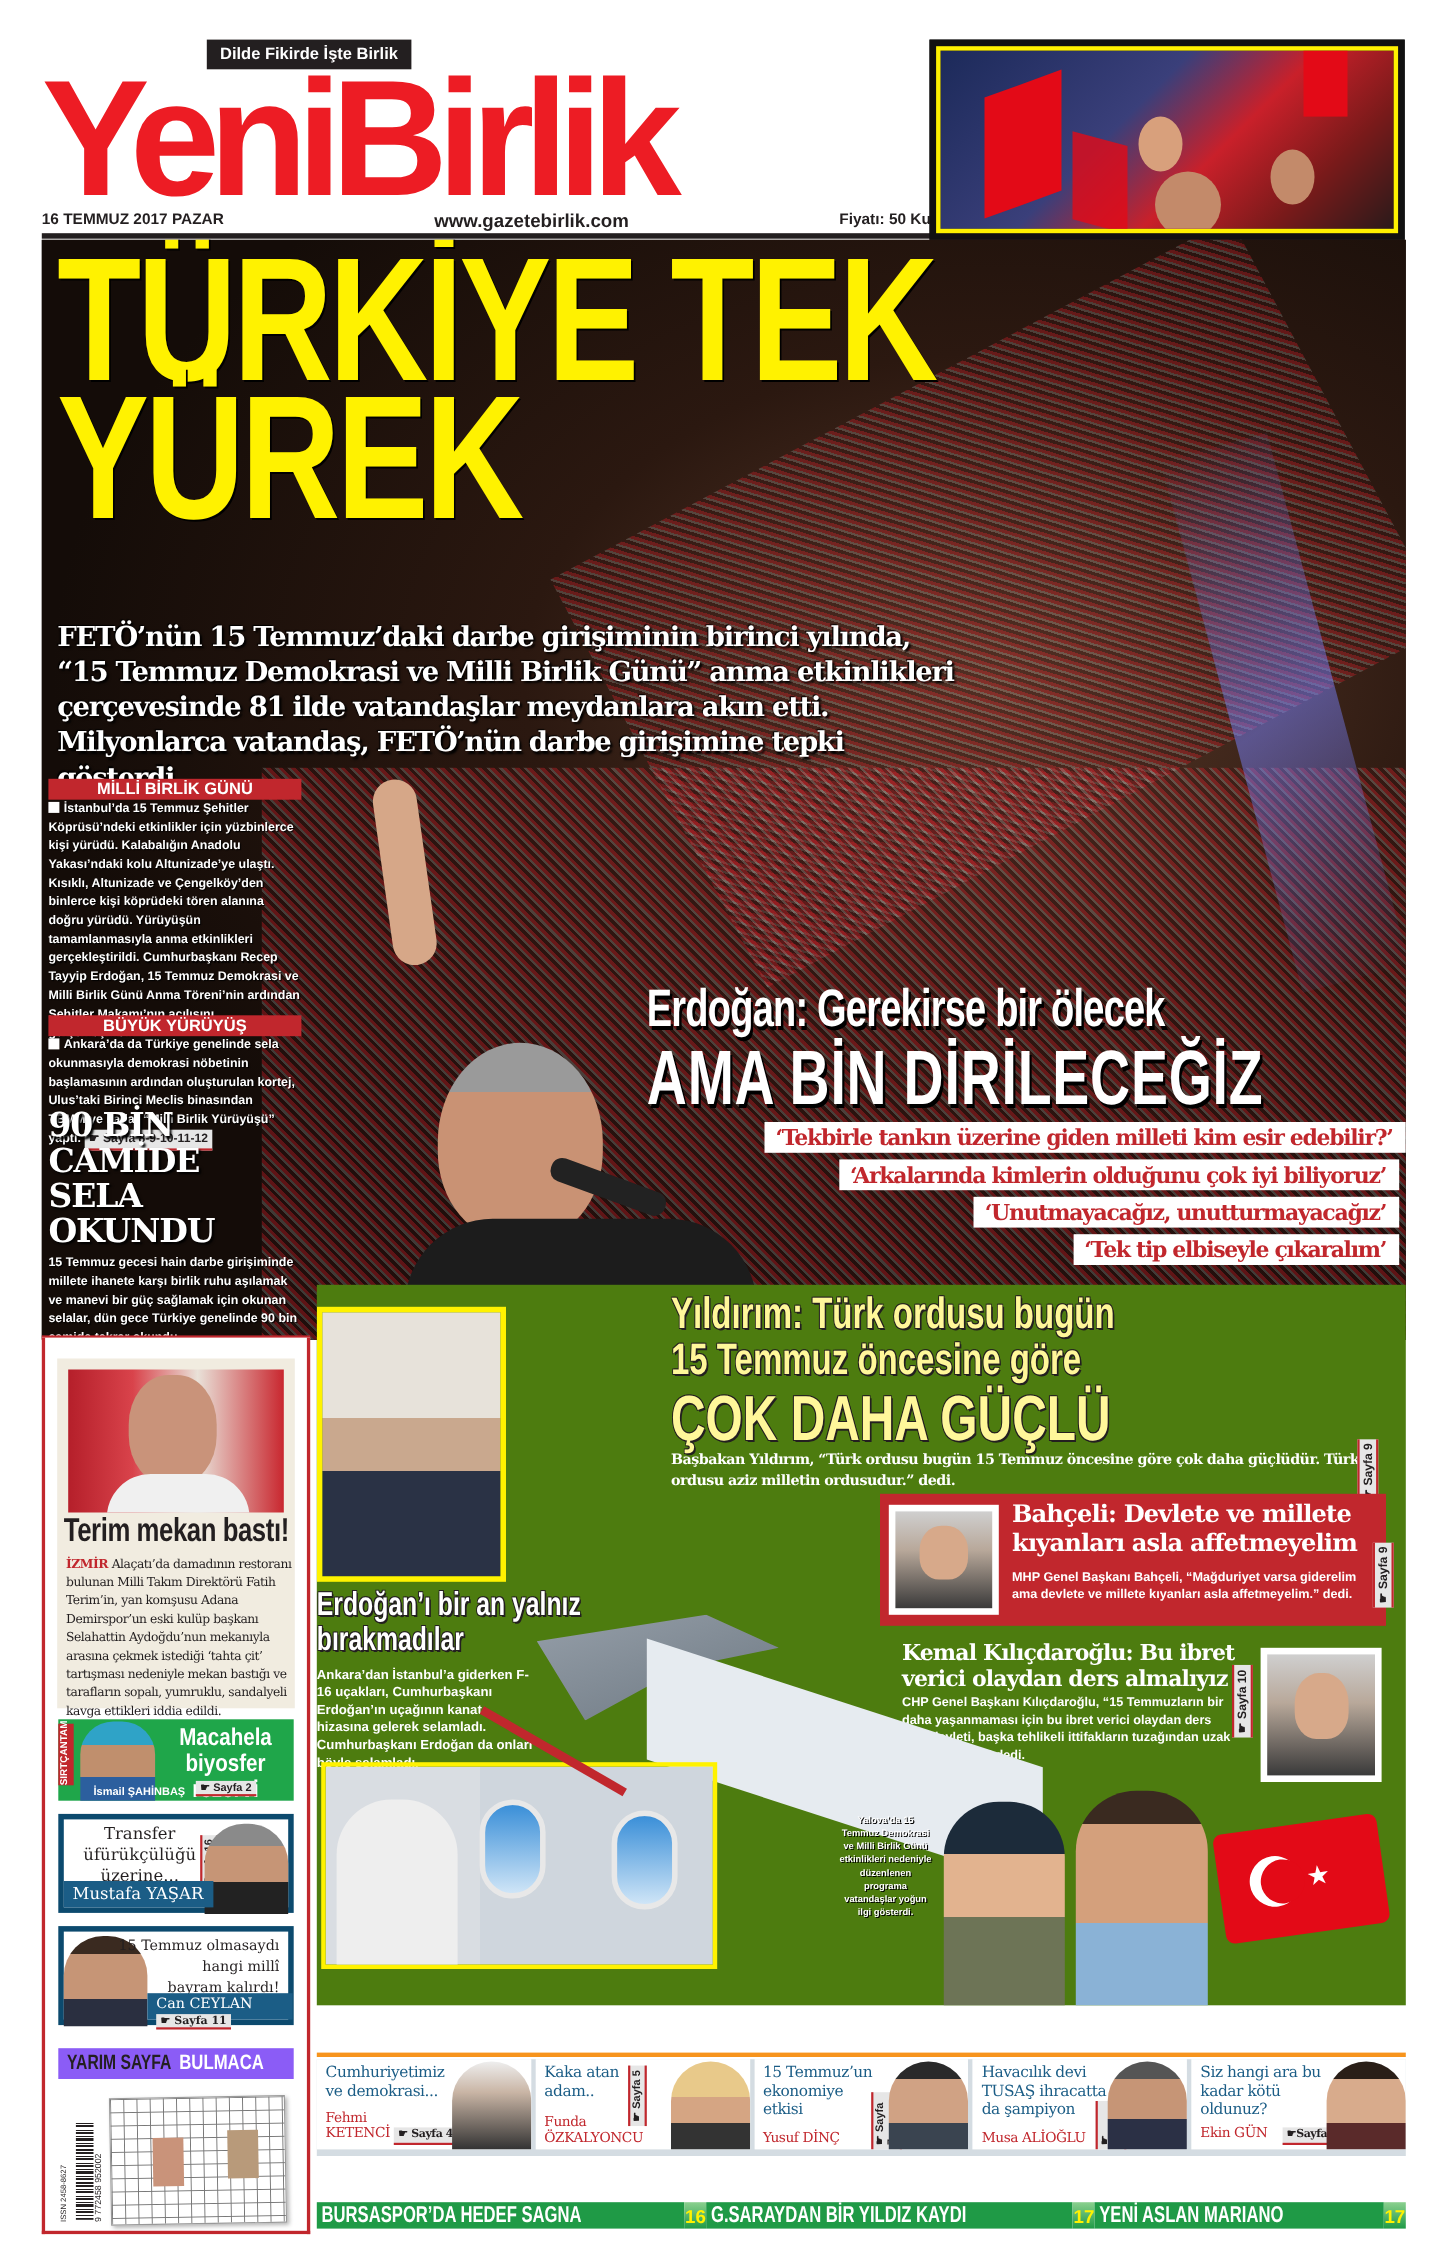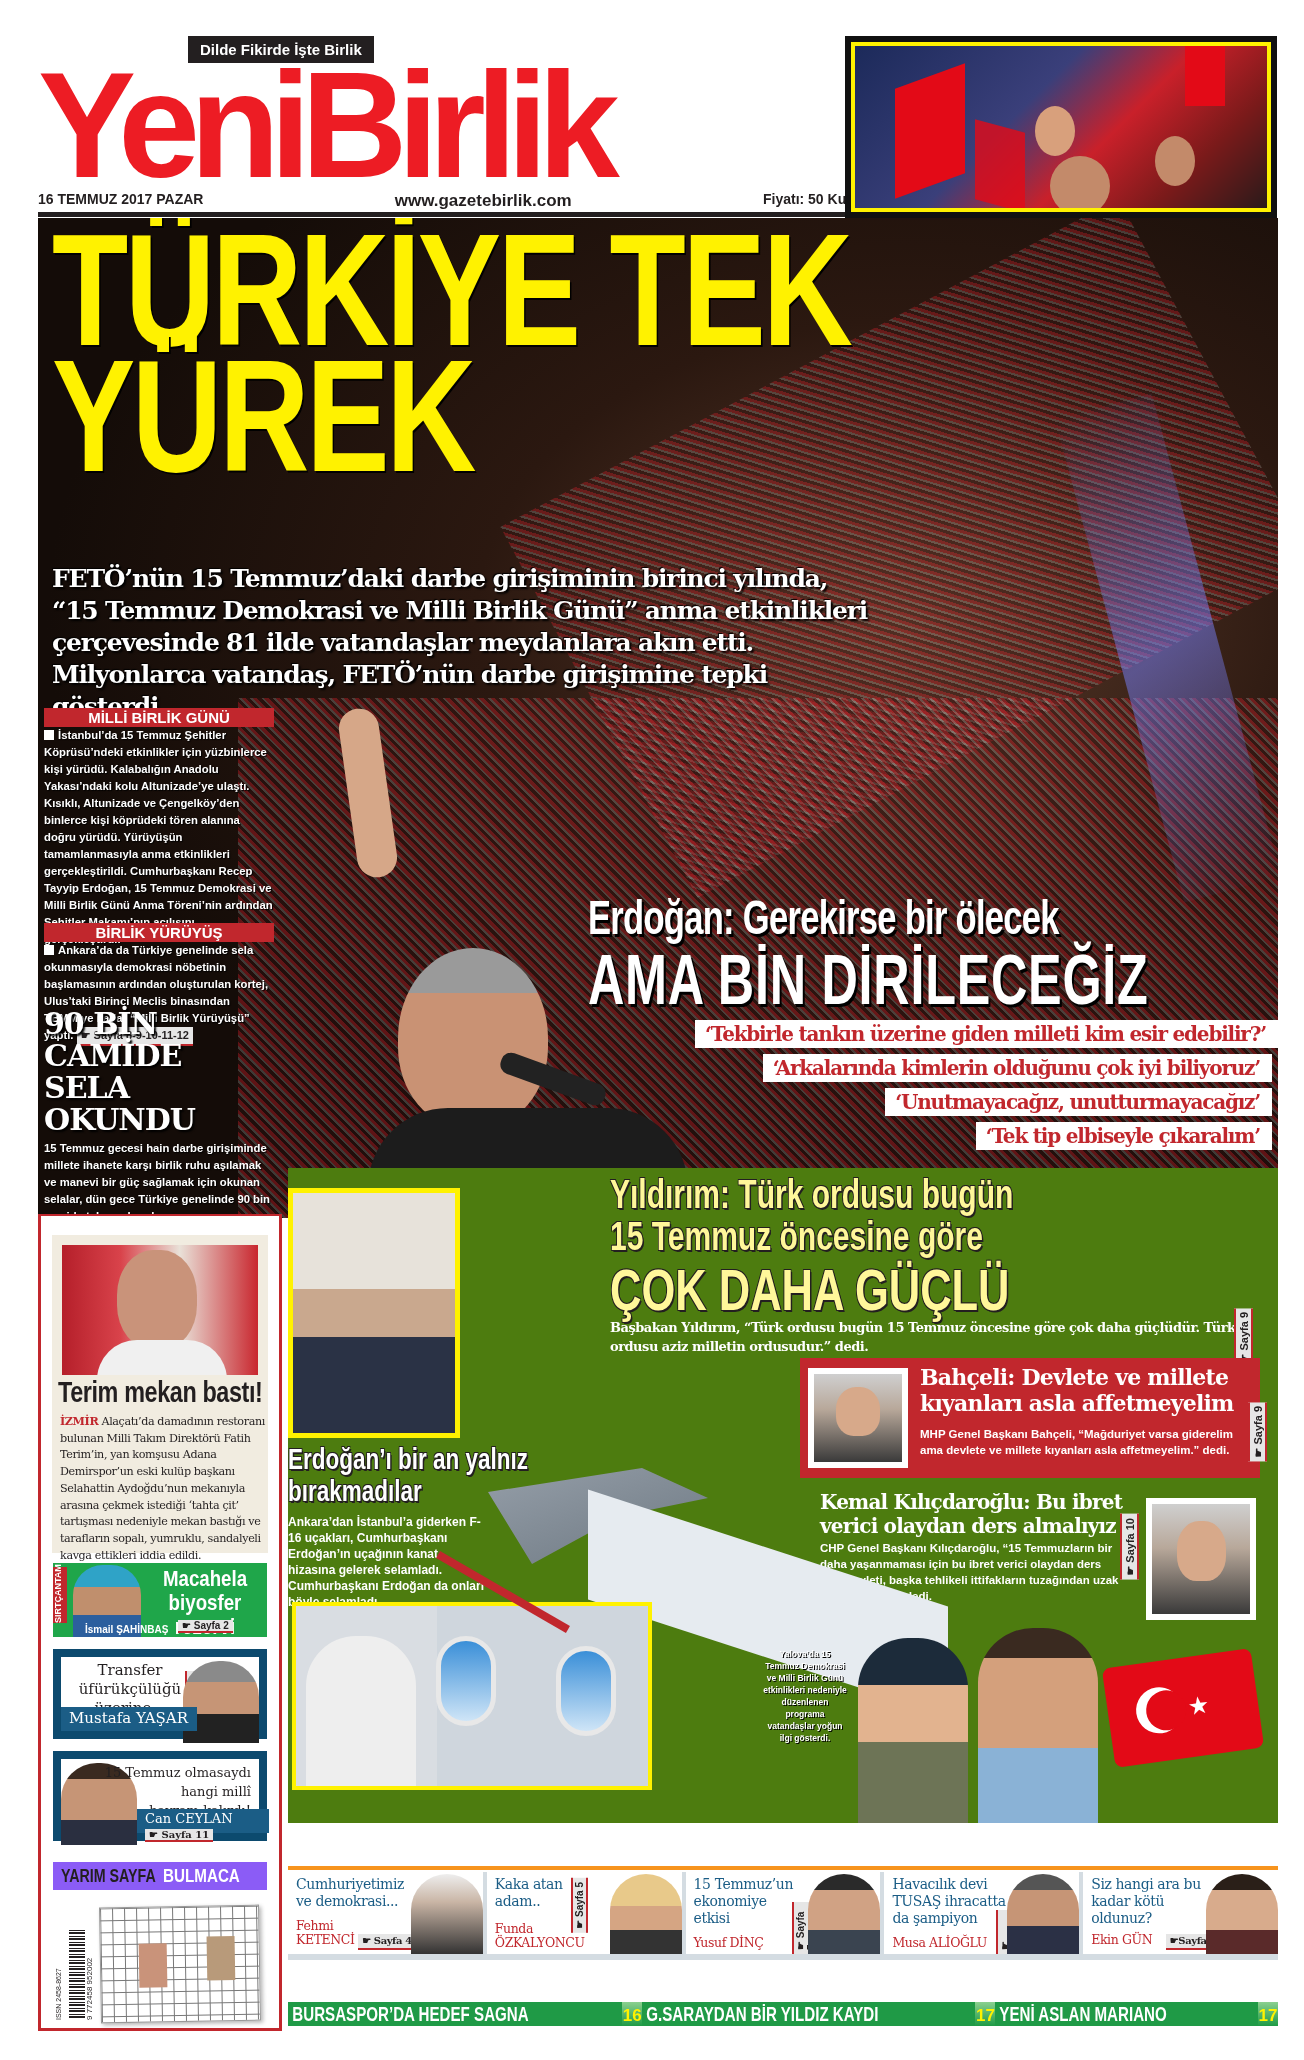--- a/index.html
+++ b/index.html
@@ -51,21 +51,21 @@
   
   .left-frame { left: 38px; top: 1216px; width: 244px; height: 815px; border: 3px solid #c1272d; border-top: none; background: #fff; }
   .left-frame-top { left: 38px; top: 1214px; width: 244px; height: 3px; background: #c1272d; }
   .terim-box { left: 52px; top: 1235px; width: 216px; height: 318px; background: #f1ece0; }
   .terim-photo { position: absolute; left: 10px; top: 10px; width: 196px; height: 130px; background: linear-gradient(90deg, #b51f2a 0%, #d9434b 30%, #e9e1d8 60%, #c9272f 100%); overflow: hidden; }
   .terim-title { position: absolute; left: 6px; top: 140px; font-family: "Liberation Sans", sans-serif; font-weight: 900; font-size: 30px; color: #231f20; transform: scaleX(0.78); transform-origin: left; white-space: nowrap; letter-spacing: -0.5px; }
   .terim-text { position: absolute; left: 8px; top: 178px; width: 205px; font-family: "DejaVu Serif", serif; font-size: 11.2px; line-height: 16.7px; color: #231f20; letter-spacing: -0.4px; }
   .izmir { color: #c1272d; font-weight: 700; }
 
   .macahela { left: 53px; top: 1563px; width: 214px; height: 74px; background: #1fa64a; }
-  .col-box { position: absolute; background: #fff; border: 8px solid #0c4a6e; }
+  .col-box { position: absolute; background: #fff; border: 5px solid #0c4a6e; }
   .col-name-bar { position: absolute; left: 0; bottom: 0; height: 24px; background: #1b5d86; color: #fff; font-family: "DejaVu Serif", serif; font-size: 15px; padding: 2px 8px; }
 
   .bulmaca-band { left: 53px; top: 1862px; width: 214px; height: 28px; background: #8b5cf6; }
   .bulmaca-grid { left: 100px; top: 1906px; width: 160px; height: 116px; background-color: #fff; background-image: linear-gradient(#777 1px, transparent 1px), linear-gradient(90deg, #777 1px, transparent 1px); background-size: 12px 12px; border: 1px solid #999; transform: rotate(-1deg); box-shadow: 2px 2px 4px rgba(0,0,0,0.3); }
   .barcode { left: 55px; top: 1900px; width: 42px; height: 120px; }
 
   
   .cols-bar { left: 288px; top: 1866px; width: 990px; height: 4px; background: #f7941d; }
   .cols-row { left: 288px; top: 1872px; width: 990px; height: 88px; background: #d4dce2; display: flex; gap: 4px; padding: 0 0 6px 0; }
   .col-card { flex: 1; background: #fff; position: relative; overflow: hidden; }
@@ -119,21 +119,21 @@
     <div>çerçevesinde 81 ilde vatandaşlar meydanlara akın etti.</div>
     <div>Milyonlarca vatandaş, FETÖ’nün darbe girişimine tepki gösterdi.</div>
   </div>
 
   <div class="side-box" style="top:490px;">
     <div class="side-label">MİLLİ BİRLİK GÜNÜ</div>
     <div class="side-text"><span class="bullet-sq"></span><span>İstanbul’da 15 Temmuz Şehitler Köprüsü’ndeki etkinlikler için yüzbinlerce kişi yürüdü. Kalabalığın Anadolu Yakası’ndaki kolu Altunizade’ye ulaştı. Kısıklı, Altunizade ve Çengelköy’den binlerce kişi köprüdeki tören alanına doğru yürüdü. Yürüyüşün tamamlanmasıyla anma etkinlikleri gerçekleştirildi. Cumhurbaşkanı Recep Tayyip Erdoğan, 15 Temmuz Demokrasi ve Milli Birlik Günü Anma Töreni’nin ardından Şehitler Makamı’nın açılışını gerçekleştirdi.</span></div>
   </div>
 
   <div class="side-box" style="top:705px;">
-    <div class="side-label">BİRLİK YÜRÜYÜŞ</div>
+    <div class="side-label">BÜYÜK YÜRÜYÜŞ</div>
     <div class="side-text"><span class="bullet-sq"></span><span>Ankara’da da Türkiye genelinde sela okunmasıyla demokrasi nöbetinin başlamasının ardından oluşturulan kortej, Ulus’taki Birinci Meclis binasından TBMM’ye kadar “Milli Birlik Yürüyüşü” yaptı.</span> <span class="sayfa">☛ <span>Sayfa 8-9-10-11-12</span></span></div>
   </div>
 
   <div class="side-box" style="top:790px;">
     <div class="sela-title">90 BİN CAMİDE</div>
     <div class="sela-title">SELA OKUNDU</div>
     <div class="side-text" style="margin-top:4px;">15 Temmuz gecesi hain darbe girişiminde millete ihanete karşı birlik ruhu aşılamak ve manevi bir güç sağlamak için okunan selalar, dün gece Türkiye genelinde 90 bin camide tekrar okundu.</div>
   </div>
 
   <div class="erdogan-figure">

